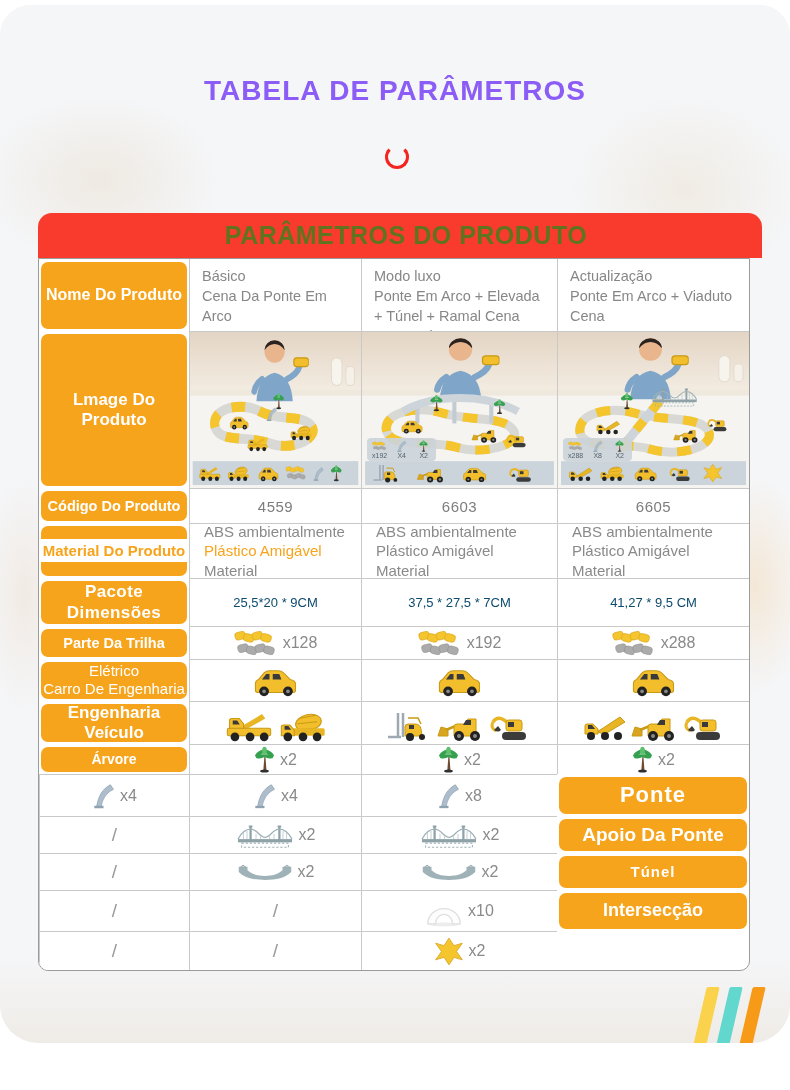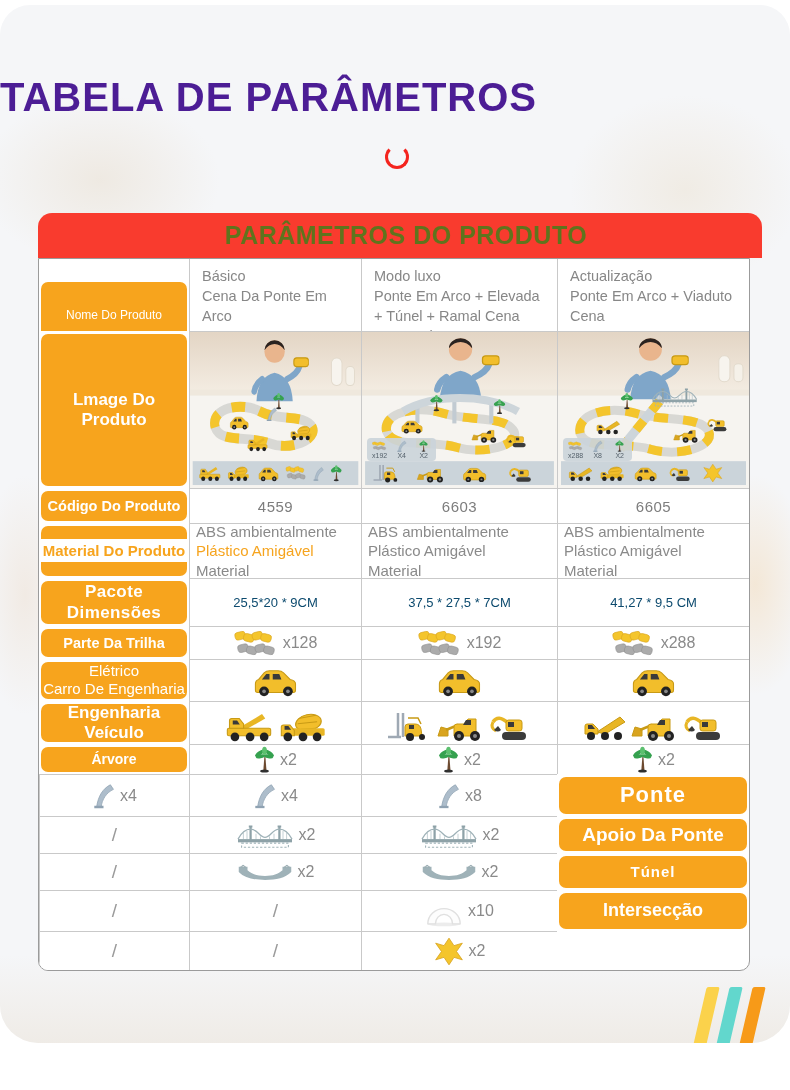--- a/index.html
+++ b/index.html
@@ -4,49 +4,49 @@
 <style>
   html,body{margin:0;padding:0;background:#ffffff;}
   body{width:790px;height:1090px;position:relative;font-family:"Liberation Sans",sans-serif;overflow:hidden;}
   .card{position:absolute;left:0;top:5px;width:790px;height:1038px;background:#f5f6f8;border-radius:30px 30px 38px 38px;overflow:hidden;}
   .blob{position:absolute;pointer-events:none;}
   .b1{left:-20px;top:90px;width:240px;height:170px;background:radial-gradient(closest-side,#e9dfd0,transparent);opacity:.55;}
   .b2{left:570px;top:90px;width:230px;height:190px;background:radial-gradient(closest-side,#ece3d4,transparent);opacity:.55;}
   .b3{left:700px;top:470px;width:110px;height:220px;background:radial-gradient(closest-side,#f2d9b6,transparent);opacity:.5;}
   .b4{left:-20px;top:470px;width:90px;height:240px;background:radial-gradient(closest-side,#ecdccb,transparent);opacity:.45;}
   .b5{left:0;top:950px;width:790px;height:95px;background:linear-gradient(180deg,rgba(234,226,213,0),rgba(231,221,206,.75));opacity:.6;}
-  .title{position:absolute;left:0;top:70px;width:100%;font-size:40px;font-weight:600;letter-spacing:1px;color:#4c1d95;}
+  .title{position:absolute;left:0;top:70px;width:100%;text-align:center;font-size:28px;font-weight:600;letter-spacing:1px;color:#8b5cf6;}
   .arc{position:absolute;left:50%;top:140px;margin-left:-10px;width:18px;height:18px;border:3px solid #f4241e;border-top-color:transparent;border-radius:50%;}
   .banner{position:absolute;left:38px;top:208px;width:712px;height:45px;background:#f93b2e;border-radius:14px 14px 0 0;display:flex;align-items:center;justify-content:center;padding-left:12px;}
   .banner span{color:#5f741d;font-size:25px;font-weight:bold;letter-spacing:.5px;}
   .ptable{position:absolute;left:38px;top:253px;width:712px;box-sizing:border-box;border:1px solid #9b9b9b;border-radius:0 0 10px 10px;background:#fff;overflow:hidden;
     display:grid;grid-template-columns:150px 172px 196px 192px;
     grid-template-rows:72px 157px 35px 55px 48px 33px 42px 43px 30px 42px 37px 37px 41px 39px;}
   .lab{background:#fff;padding:2.5px 2px;box-sizing:border-box;}
   .lab-in{width:100%;height:100%;background:#F7A41D;border-radius:7px;display:flex;flex-direction:column;align-items:center;justify-content:center;color:#fff;text-align:center;white-space:pre-line;box-sizing:border-box;}
   .d{border-left:1px solid #c9c9c9;border-top:1px solid #c9c9c9;box-sizing:border-box;display:flex;align-items:center;justify-content:center;color:#8a8a8a;background:#fff;position:relative;}
   .r1{border-top:none;}
   .txt-l{justify-content:flex-start;align-items:flex-start;padding:7px 6px 0 12px;white-space:pre-line;font-size:14.5px;line-height:1.38;color:#878787;}
-  .lab-nome{font-size:12px;font-weight:400;margin-top:20px;}
+  .lab-nome{font-size:16px;font-weight:700;}
   .lab-image{font-size:17px;font-weight:600;}
   .lab-codigo{font-size:14.5px;font-weight:600;}
   .lab-material{background:#F7A41D;position:relative;}
   .lab-material .strip{background:#fff;width:100%;padding:3px 0;color:#F7A41D;font-size:15px;font-weight:700;}
   .lab-pacote{font-size:17px;font-weight:700;letter-spacing:.4px;line-height:1.25;}
   .lab-trilha{font-size:14.5px;font-weight:600;}
   .lab-eletrico{font-size:15px;font-weight:500;line-height:1.2;}
   .lab-engenharia{font-size:17px;font-weight:700;line-height:1.15;}
   .lab-arvore{font-size:14px;font-weight:600;}
   .lab-suporte{font-size:15px;font-weight:600;line-height:1.3;}
   .lab-ponte{font-size:22px;font-weight:700;letter-spacing:1px;}
   .lab-apoio{font-size:19px;font-weight:600;}
   .lab-tunel{font-size:15px;font-weight:600;letter-spacing:1px;}
   .lab-intersec{font-size:18px;font-weight:600;}
   .code{font-size:15px;letter-spacing:.5px;color:#7d7d7d;}
-  .mat{flex-direction:column;align-items:flex-start;justify-content:center;padding-left:6px;font-size:15px;line-height:1.3;color:#8a8a8a;}
+  .mat{flex-direction:column;align-items:flex-start;justify-content:center;padding-left:14px;font-size:15px;line-height:1.3;color:#8a8a8a;}
   .mat .org{color:#F6A41E;}
   .dim{font-size:13px;color:#0c4a6e;}
   .cnt{font-size:16px;color:#8a8a8a;margin-left:5px;}
   .slash{font-size:19px;color:#9a9a9a;}
   .veh-row{display:flex;gap:2px;align-items:flex-end;justify-content:center;}
   .photo{padding:0;overflow:hidden;}
   .photo svg.scene{width:100%;height:100%;display:block;}
   .inset{position:absolute;left:5px;bottom:27px;background:rgba(203,212,218,.92);border-radius:4px;padding:2px 5px 1px;display:flex;gap:7px;}
   .inset .it{display:flex;flex-direction:column;align-items:center;}
   .inset .it svg{width:15px;height:12px;}

